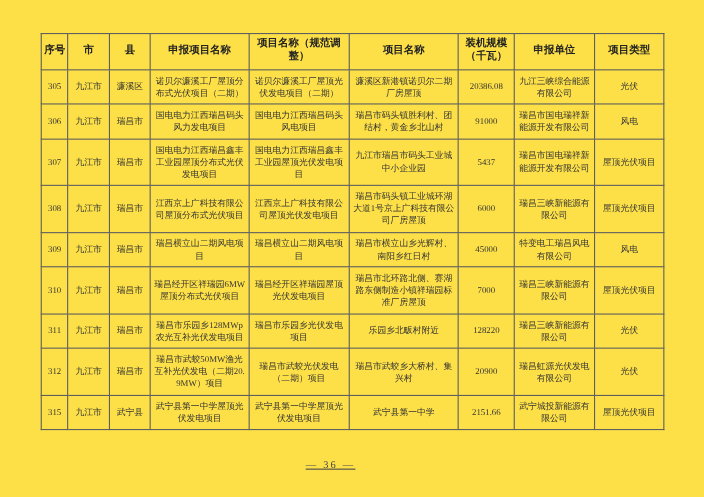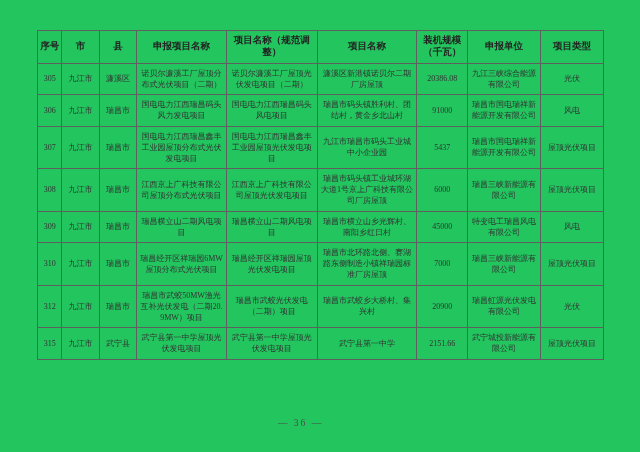--- a/index.html
+++ b/index.html
@@ -5,21 +5,21 @@
   html, body {
     margin: 0;
     padding: 0;
     background: #fbfbfa;
     font-family: "Liberation Serif", "DejaVu Serif", serif;
   }
   .page {
     position: relative;
     width: 640px;
     height: 452px;
-    background: #22c55e;
+    background: #fde047;
     overflow: hidden;
     color: #2e2e2e;
   }
   table.projects {
     position: absolute;
     left: 37px;
     top: 30px;
     width: 567px;
     border-collapse: collapse;
     table-layout: fixed;
@@ -57,20 +57,21 @@
   col.c8 { width: 62px; }
   .footer-pageno {
     position: absolute;
     left: 37px;
     width: 527px;
     top: 418px;
     text-align: center;
     font-size: 9.5px;
     color: #4a4a4a;
     letter-spacing: 2px;
+    text-decoration: underline;
   }
 </style>
 </head>
 <body>
 
 <div class="page">
 
   <table class="projects">
     <colgroup>
       <col class="c0">
@@ -157,20 +158,31 @@
           <td>九江市</td>
           <td>瑞昌市</td>
           <td>瑞昌经开区祥瑞园6MW屋顶分布式光伏项目</td>
           <td>瑞昌经开区祥瑞园屋顶光伏发电项目</td>
           <td>瑞昌市北环路北侧、赛湖路东侧制造小镇祥瑞园标准厂房屋顶</td>
           <td>7000</td>
           <td>瑞昌三峡新能源有限公司</td>
           <td>屋顶光伏项目</td>
         </tr>
         <tr>
+          <td>311</td>
+          <td>九江市</td>
+          <td>瑞昌市</td>
+          <td>瑞昌市乐园乡128MWp农光互补光伏发电项目</td>
+          <td>瑞昌市乐园乡光伏发电项目</td>
+          <td>乐园乡北畈村附近</td>
+          <td>128220</td>
+          <td>瑞昌三峡新能源有限公司</td>
+          <td>光伏</td>
+        </tr>
+        <tr>
           <td>312</td>
           <td>九江市</td>
           <td>瑞昌市</td>
           <td>瑞昌市武蛟50MW渔光互补光伏发电（二期20.9MW）项目</td>
           <td>瑞昌市武蛟光伏发电（二期）项目</td>
           <td>瑞昌市武蛟乡大桥村、集兴村</td>
           <td>20900</td>
           <td>瑞昌虹源光伏发电有限公司</td>
           <td>光伏</td>
         </tr>

